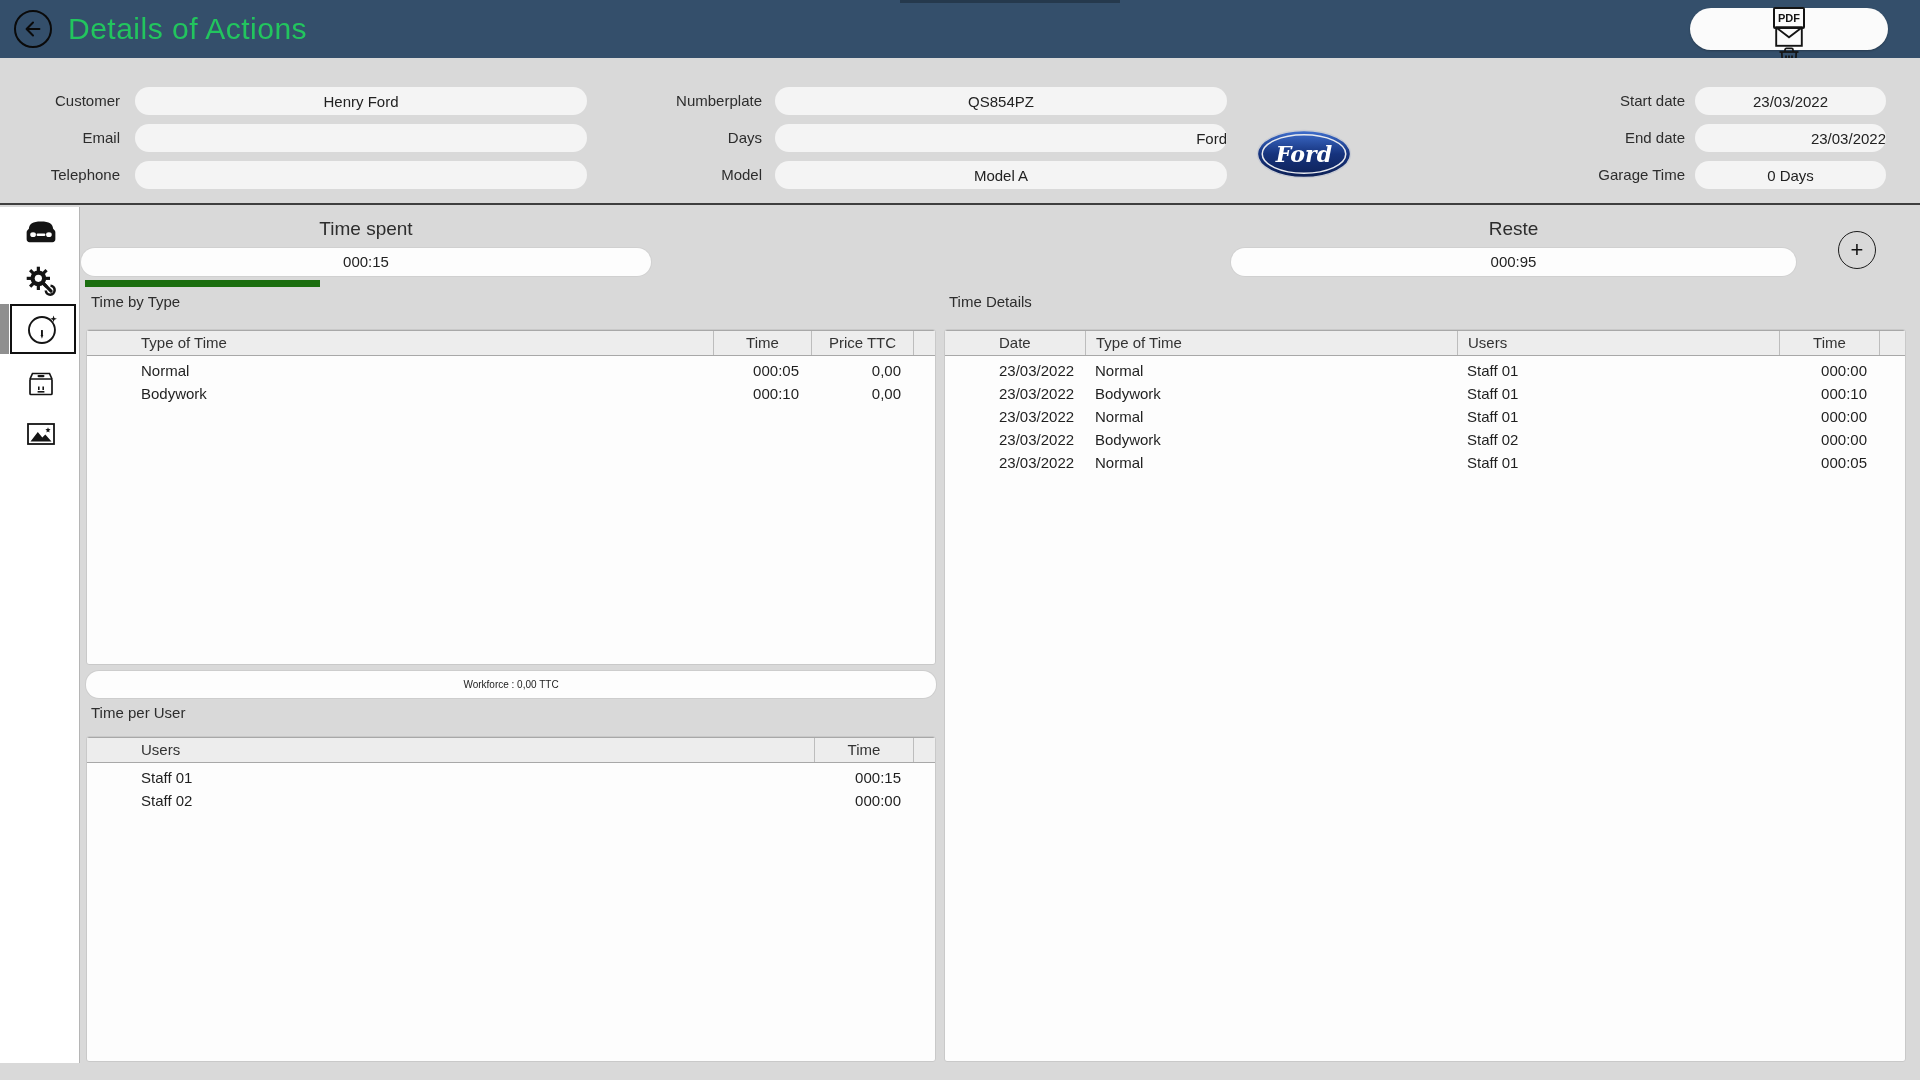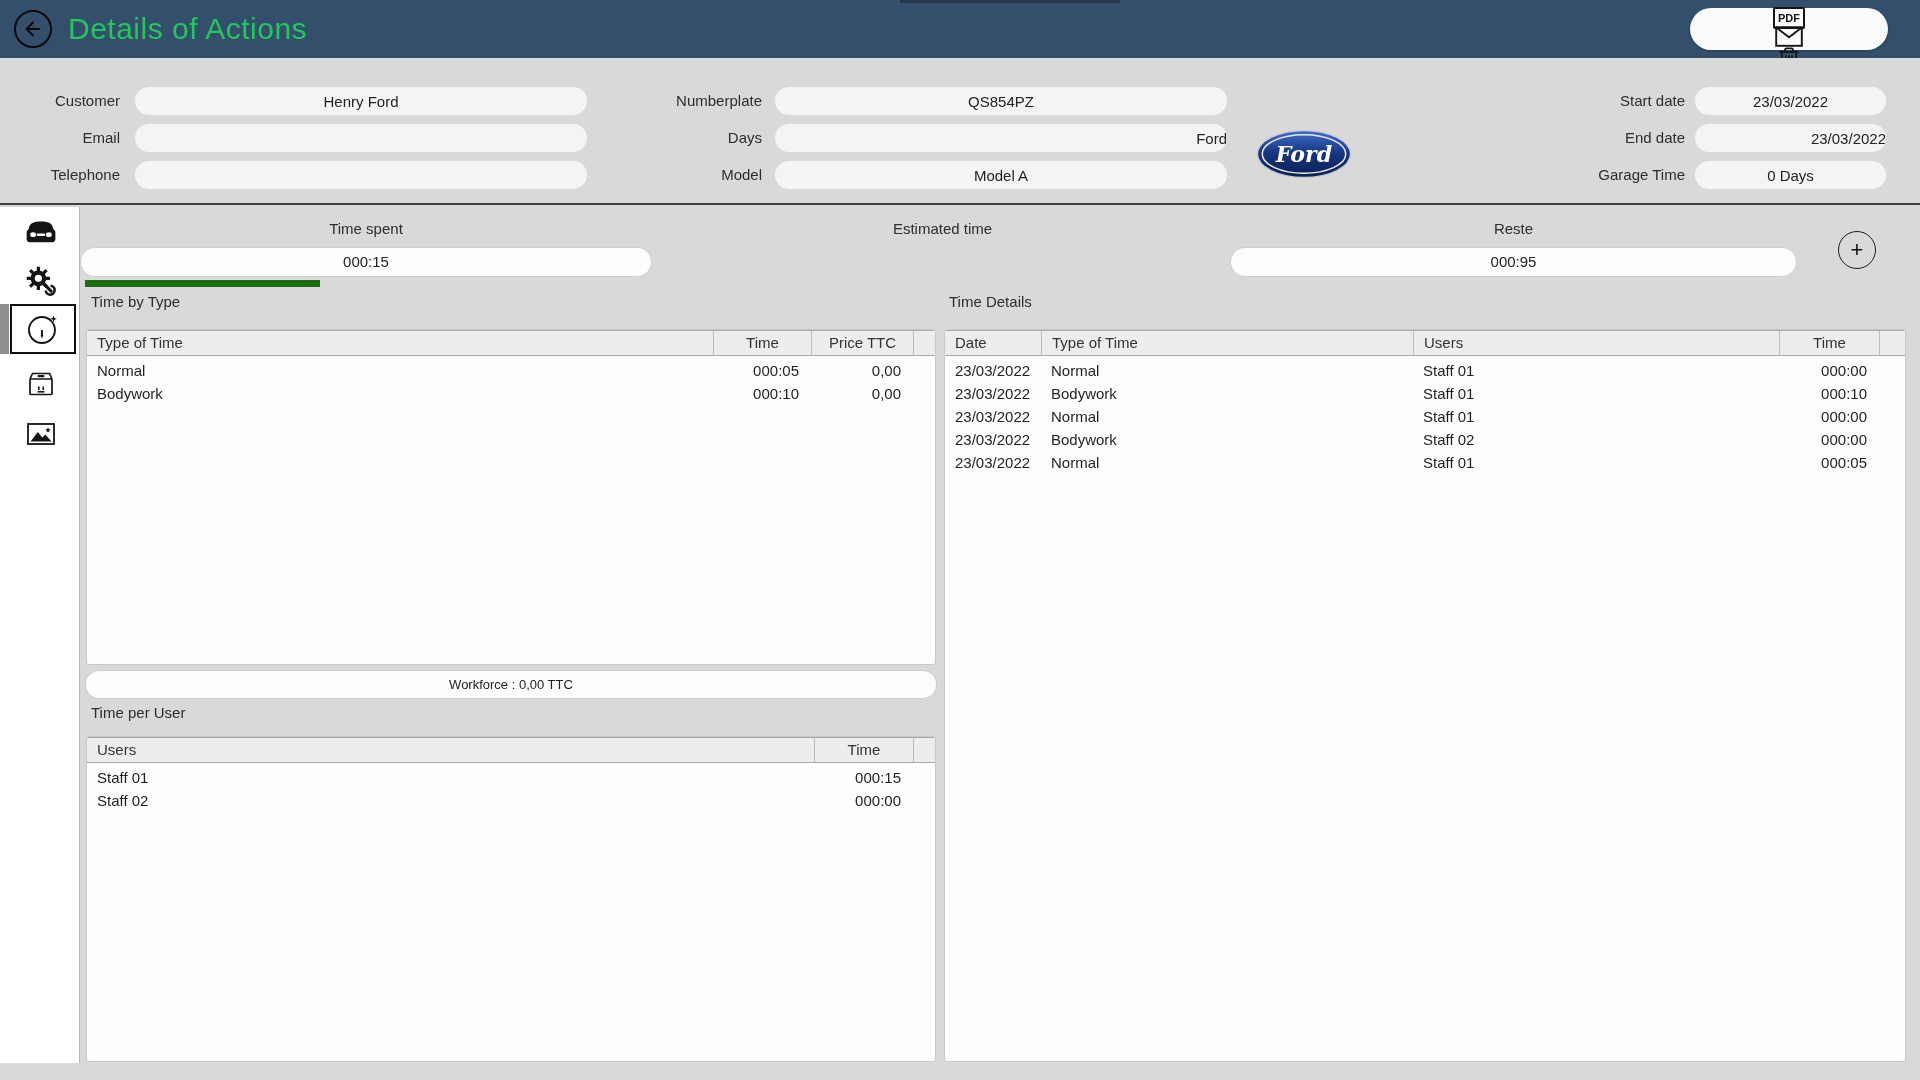--- a/index.html
+++ b/index.html
@@ -25,35 +25,35 @@
   .brand-logo { position:absolute; left:1256px; top:70px; width:96px; height:52px; }
 
   
   .sidebar { position:absolute; left:0; top:207px; width:80px; height:856px; background:#ffffff; border-right:1px solid #b5b5b5; }
   .side-item { position:absolute; left:10px; width:62px; height:44px; display:flex; align-items:center; justify-content:center; cursor:pointer; }
   .side-item.selected { border:2px solid #111; height:50px; left:10px; width:66px; background:#fff; }
   .select-strip { position:absolute; left:0; width:9px; background:#8f8f8f; }
 
   
   .content { position:absolute; left:81px; top:207px; width:1839px; height:856px; background:#d9d9d9; }
-  .ts-label { position:absolute; top:10px; height:24px; line-height:24px; text-align:center; font-size:15px; color:#2d2d2d; }
+  .ts-label { position:absolute; top:10px; height:24px; line-height:24px; text-align:center; font-size:19px; color:#2d2d2d; }
   .ts-pill { position:absolute; top:41px; height:28px; line-height:28px; background:#fdfdfd; border-radius:14px; text-align:center; font-size:15px; color:#222; box-shadow:0 0 0 1px rgba(0,0,0,0.04); }
   .l1 { left:0; width:570px; } .l2 { left:579px; width:565px; } .l3 { left:1150px; width:565px; }
   .green-bar { position:absolute; left:4px; top:73px; width:235px; height:7px; background:#1b6e0f; }
   .add-button { position:absolute; left:1757px; top:24px; width:38px; height:38px; border:1.6px solid #1c1c1c; border-radius:50%; display:flex; align-items:center; justify-content:center; font-size:22px; font-weight:300; color:#111; cursor:pointer; background:transparent; }
 
   .section-title { position:absolute; top:86px; font-size:15px; color:#2d2d2d; }
   .panel { position:absolute; background:#fdfdfd; border:1px solid #c9c9c9; border-radius:3px; overflow:hidden; }
   .panel-left-1 { left:5px; top:122px; width:850px; height:336px; }
-  .workforce-pill { position:absolute; left:5px; top:464px; width:850px; height:27px; line-height:27px; background:#fdfdfd; border-radius:13px; text-align:center; font-size:13px; color:#222; box-shadow:0 0 0 1px rgba(0,0,0,0.05); }
+  .workforce-pill { position:absolute; left:5px; top:464px; width:850px; height:27px; line-height:27px; background:#fdfdfd; border-radius:13px; text-align:center; font-size:10px; color:#222; box-shadow:0 0 0 1px rgba(0,0,0,0.05); }
   .title-2 { top:497px; }
   .panel-left-2 { left:5px; top:529px; width:850px; height:326px; }
   .panel-right { left:863px; top:122px; width:962px; height:733px; }
 
-  .tr { display:grid; align-items:center; }
+  .tr { display:grid; align-items:center;padding-left:44px; }
   .t1 .tr { grid-template-columns:1fr 98px 102px 22px; }
   .t2 .tr { grid-template-columns:1fr 99px 22px; }
   .t3 .tr { grid-template-columns:96px 372px 1fr 100px 26px; }
   .thead { height:26px; background:#ededed; border-top:1px solid #a8a8a8; border-bottom:1px solid #a8a8a8; font-size:15px; color:#333; }
   .thead > div { height:100%; line-height:24px; }
   .thead > div + div { border-left:1px solid #bdbdbd; }
   .th-left { padding-left:10px; text-align:left; }
   .th-center { text-align:center; }
   .trow { height:23px; font-size:15px; color:#1f1f1f; cursor:default; }
   .cell-left { padding-left:10px; text-align:left; }
@@ -184,21 +184,20 @@
       <rect x="4" y="7" width="26" height="20" fill="none" stroke="#141414" stroke-width="1.8"></rect>
       <path d="M6.5 24.5 L13.8 15 L18.3 20.6 L21.3 17.5 L27.5 24.5 Z" fill="#141414"></path>
       <path d="M24 10.2 L24.7 12 L26.6 12.3 L25.2 13.6 L25.5 15.5 L24 14.6 L22.5 15.5 L22.8 13.6 L21.4 12.3 L23.3 12 Z" fill="#141414"></path>
     </svg>
   </div>
 </div>
 
 <div class="content">
 
   <div class="ts-label l1">Time spent</div>
-  <div class="ts-label l2">Estimated time</div>
   <div class="ts-label l3">Reste</div>
   <div class="ts-pill l1">000:15</div>
   <div class="ts-pill l3">000:95</div>
   <div class="green-bar"></div>
   <div class="add-button">
     <span>+</span>
   </div>
 
   <div class="section-title" style="left:10px;">Time by Type</div>
 

